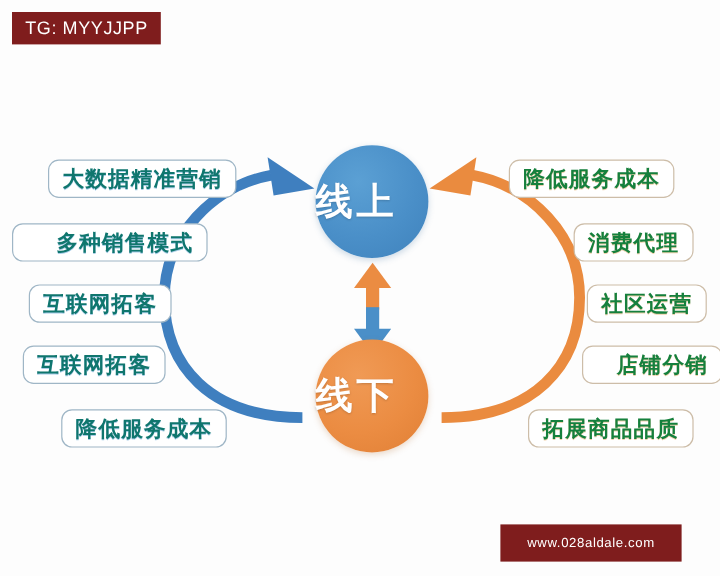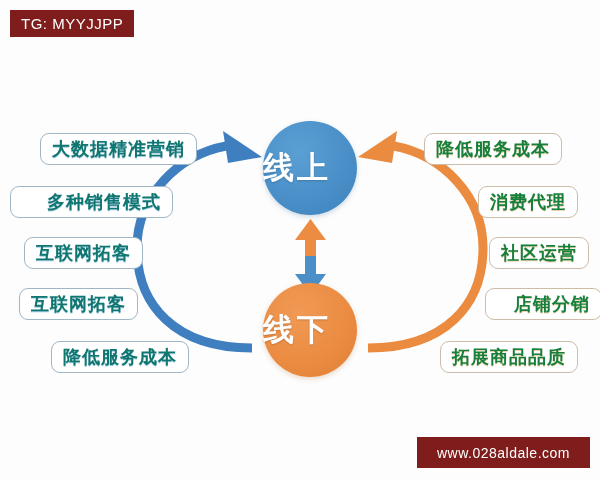--- a/index.html
+++ b/index.html
@@ -33,23 +33,23 @@
   }
   #wm-top {
     left: 10px;
     top: 10px;
     padding: 5px 11px;
     font-size: 15px;
   }
   #wm-bottom {
     left: 417px;
     top: 437px;
-    width: 173px;
+    width: 151px;
     height: 31px;
-    font-size: 14px;
+    font-size: 11px;
   }
 
   
   #diagram-svg {
     position: absolute;
     left: 0;
     top: 0;
     width: 600px;
     height: 480px;
   }

